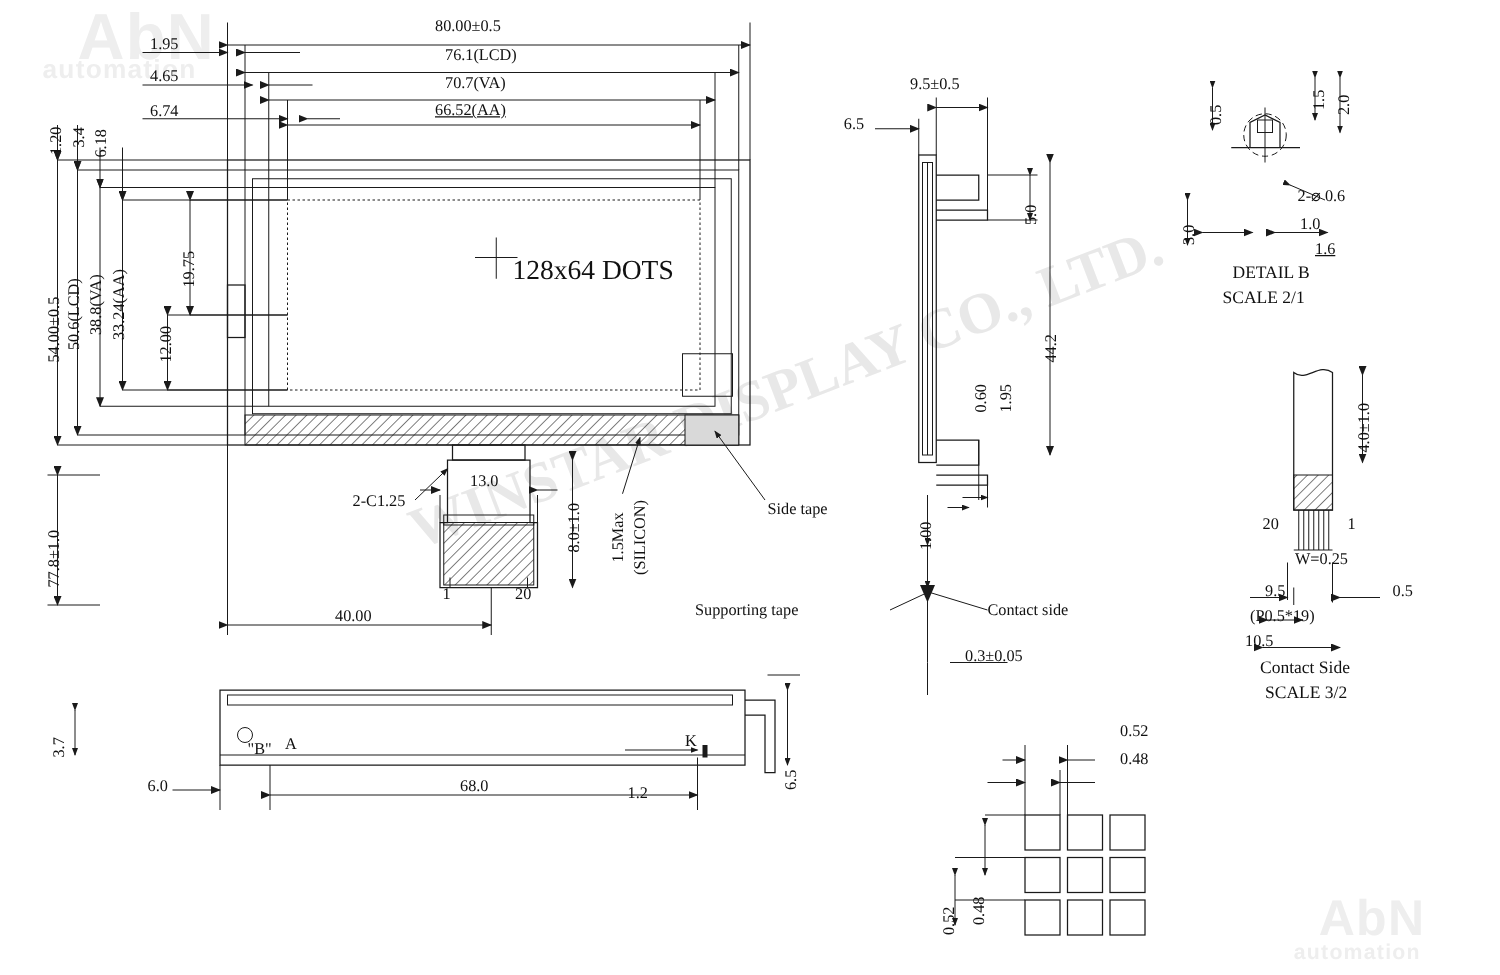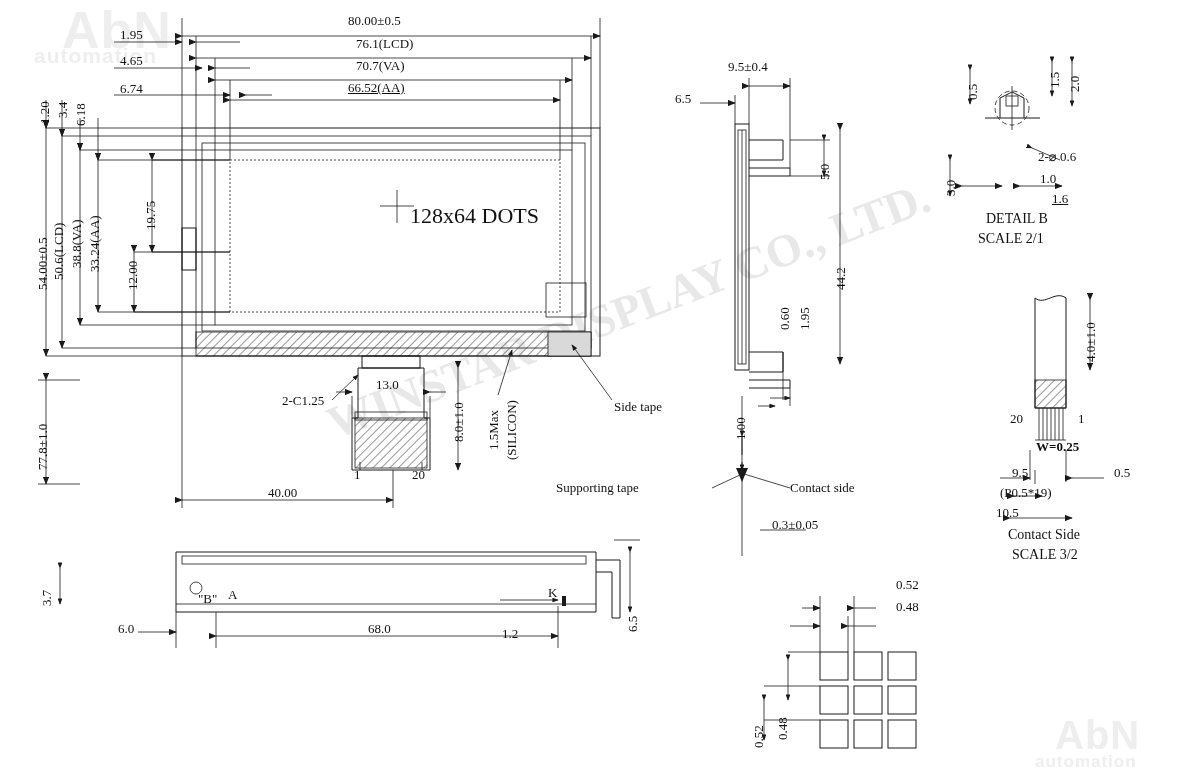--- a/index.html
+++ b/index.html
@@ -294,21 +294,21 @@
   <div class="lbl" style="left:282px;top:394px;">2-C1.25</div>
   <div class="lbl v" style="left:487px;top:450px;">1.5Max</div>
   <div class="lbl v" style="left:505px;top:460px;">(SILICON)</div>
   <div class="lbl" style="left:614px;top:400px;">Side tape</div>
   <div class="lbl" style="left:354px;top:468px;">1</div>
   <div class="lbl" style="left:412px;top:468px;">20</div>
 
   <div class="lbl big" style="left:410px;top:205px;">128x64 DOTS</div>
 
   <div class="lbl" style="left:675px;top:92px;">6.5</div>
-  <div class="lbl" style="left:728px;top:60px;">9.5±0.4</div>
+  <div class="lbl" style="left:728px;top:60px;">9.5±0.5</div>
   <div class="lbl v" style="left:818px;top:180px;">5.0</div>
   <div class="lbl v" style="left:834px;top:290px;">44.2</div>
   <div class="lbl v" style="left:778px;top:330px;">0.60</div>
   <div class="lbl v" style="left:798px;top:330px;">1.95</div>
   <div class="lbl v" style="left:734px;top:440px;">1.00</div>
   <div class="lbl" style="left:772px;top:518px;">0.3±0.05</div>
   <div class="lbl" style="left:556px;top:481px;">Supporting tape</div>
   <div class="lbl" style="left:790px;top:481px;">Contact side</div>
 
   <div class="lbl v" style="left:1048px;top:88px;">1.5</div>
@@ -317,21 +317,21 @@
   <div class="lbl v" style="left:944px;top:196px;">3.0</div>
   <div class="lbl" style="left:1040px;top:172px;">1.0</div>
   <div class="lbl" style="left:1052px;top:192px;text-decoration:underline;">1.6</div>
   <div class="lbl" style="left:1038px;top:150px;">2-⌀ 0.6</div>
   <div class="lbl mid" style="left:986px;top:212px;">DETAIL B</div>
   <div class="lbl mid" style="left:978px;top:232px;">SCALE 2/1</div>
 
   <div class="lbl v" style="left:1084px;top:362px;">4.0±1.0</div>
   <div class="lbl" style="left:1010px;top:412px;">20</div>
   <div class="lbl" style="left:1078px;top:412px;">1</div>
-  <div class="lbl" style="left:1036px;top:440px;font-weight:bold;">W=0.25</div>
+  <div class="lbl" style="left:1036px;top:440px;">W=0.25</div>
   <div class="lbl" style="left:1012px;top:466px;">9.5</div>
   <div class="lbl" style="left:1000px;top:486px;">(P0.5*19)</div>
   <div class="lbl" style="left:996px;top:506px;font-family:Liberation Serif, serif;">10.5</div>
   <div class="lbl" style="left:1114px;top:466px;">0.5</div>
   <div class="lbl mid" style="left:1008px;top:528px;">Contact Side</div>
   <div class="lbl mid" style="left:1012px;top:548px;">SCALE 3/2</div>
 
   <div class="lbl v" style="left:40px;top:606px;">3.7</div>
   <div class="lbl" style="left:118px;top:622px;">6.0</div>
   <div class="lbl" style="left:368px;top:622px;">68.0</div>

